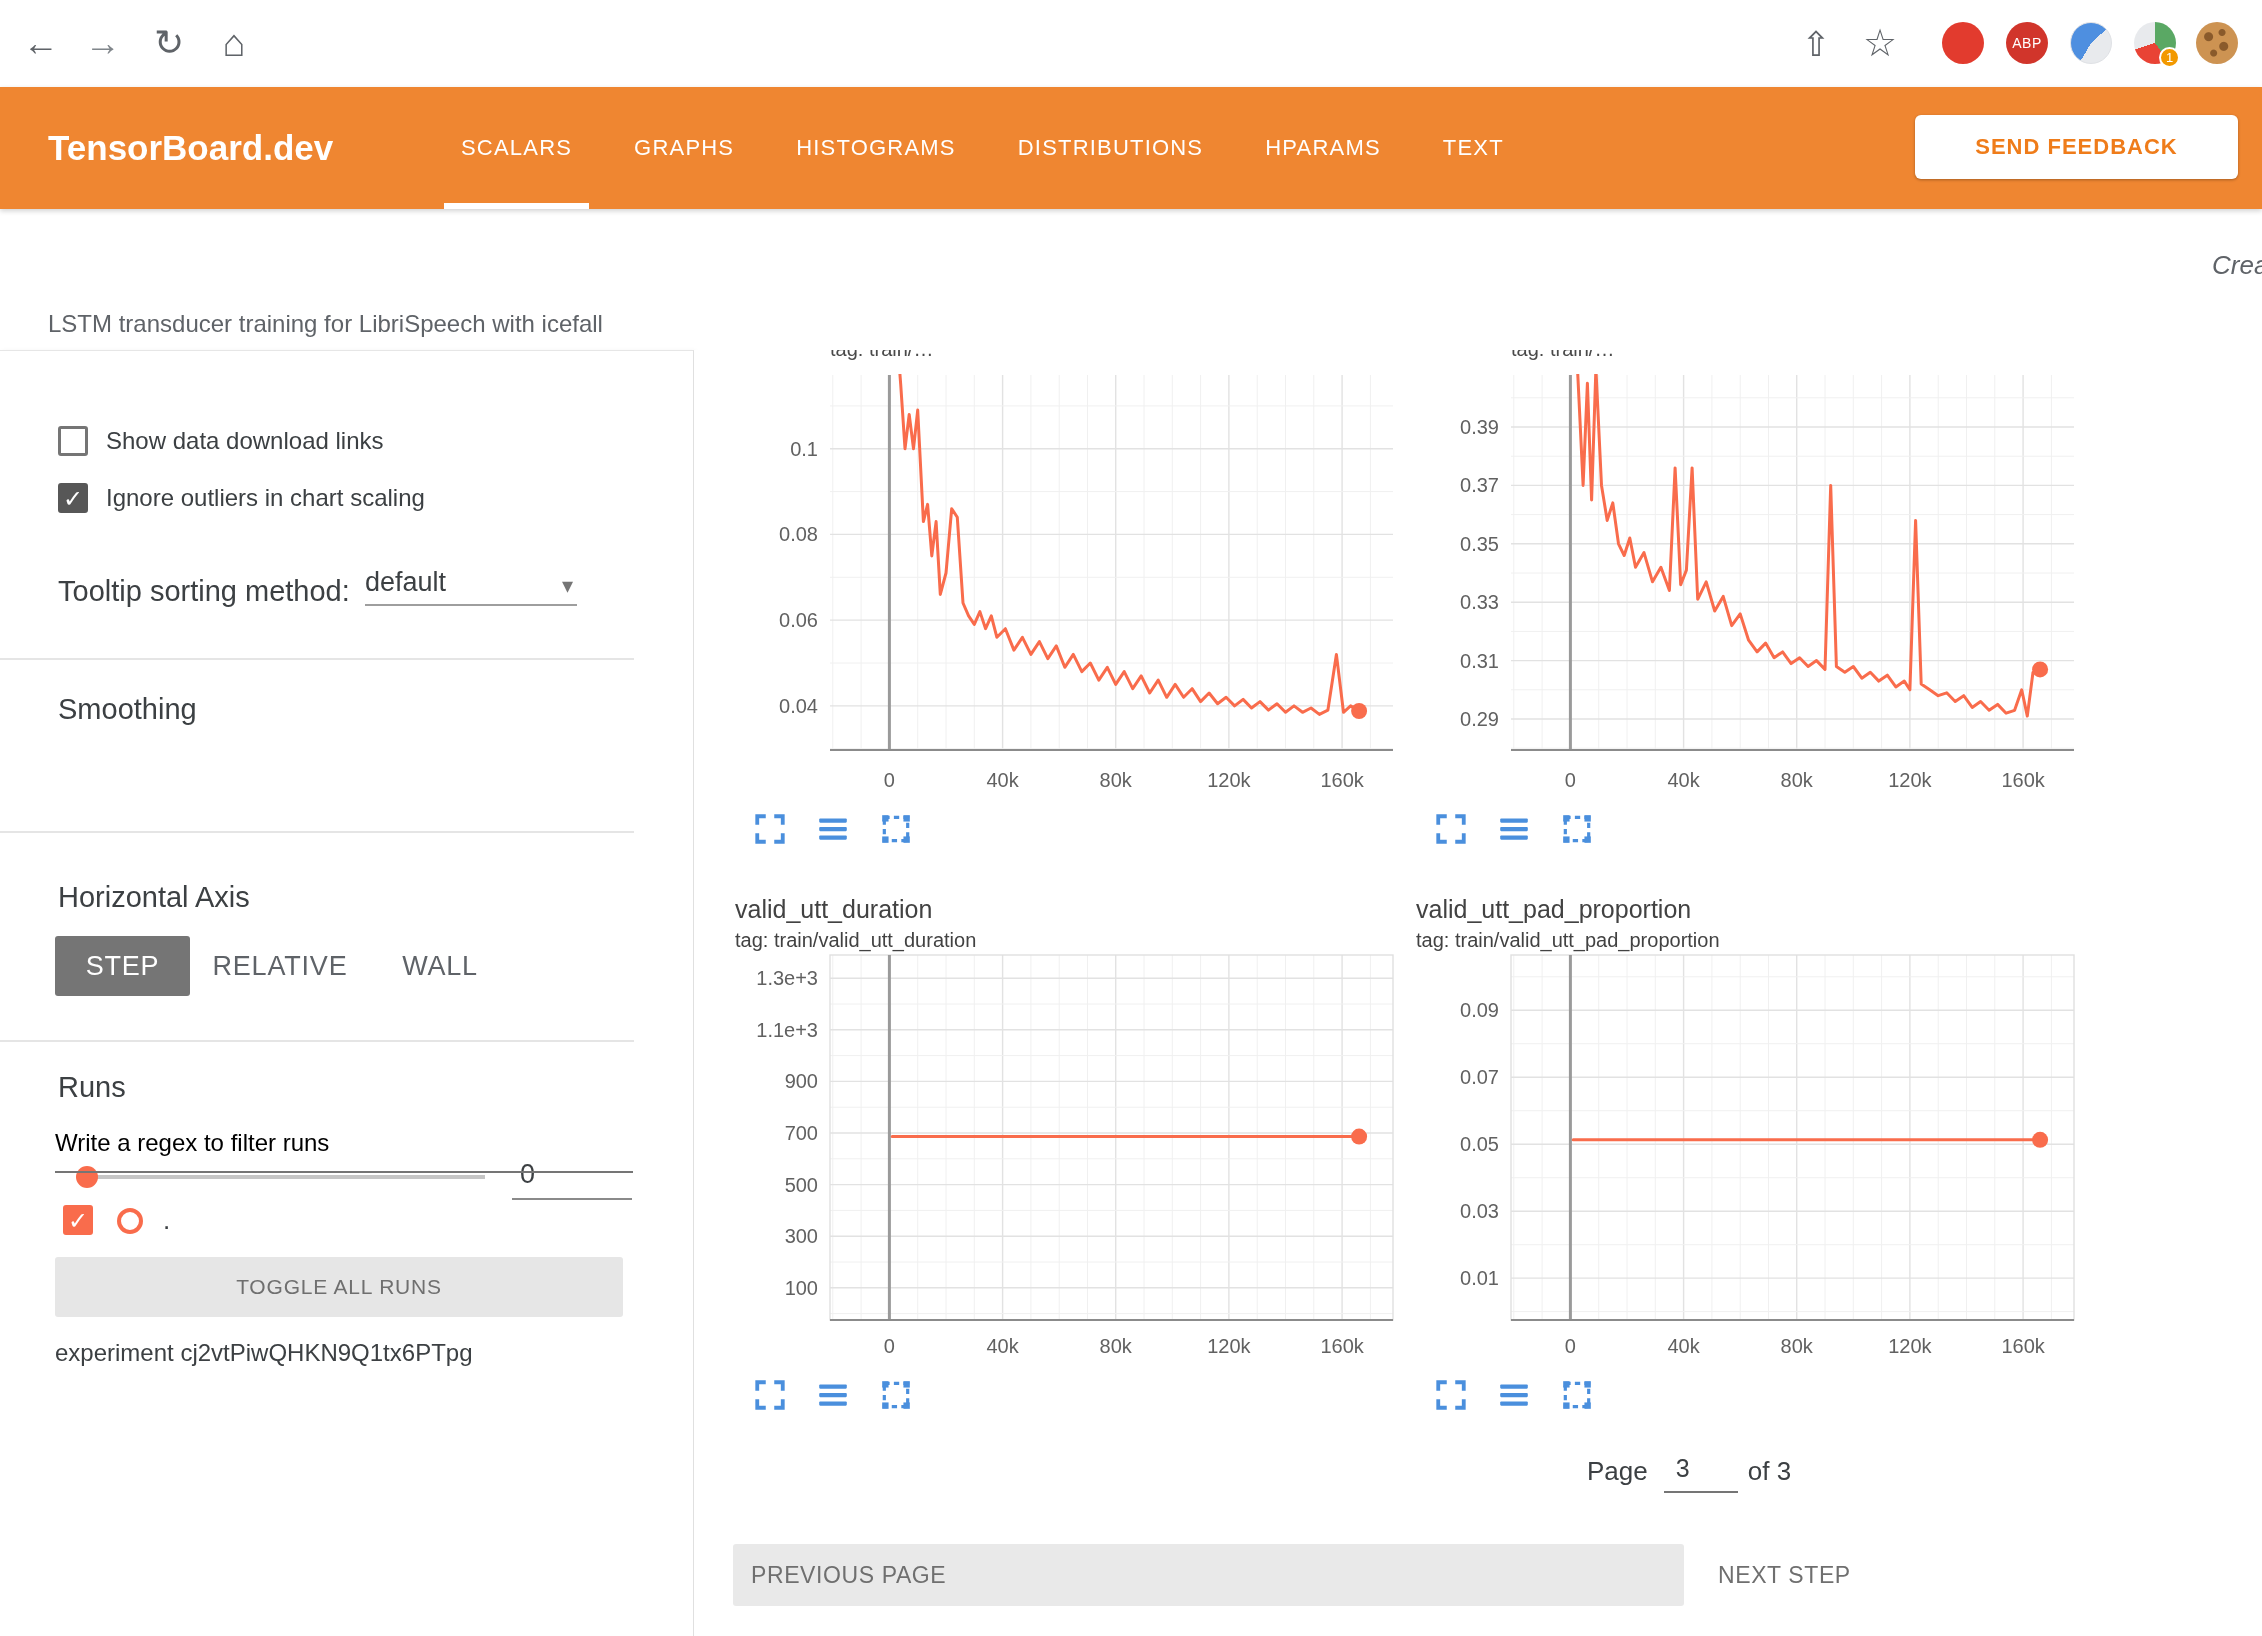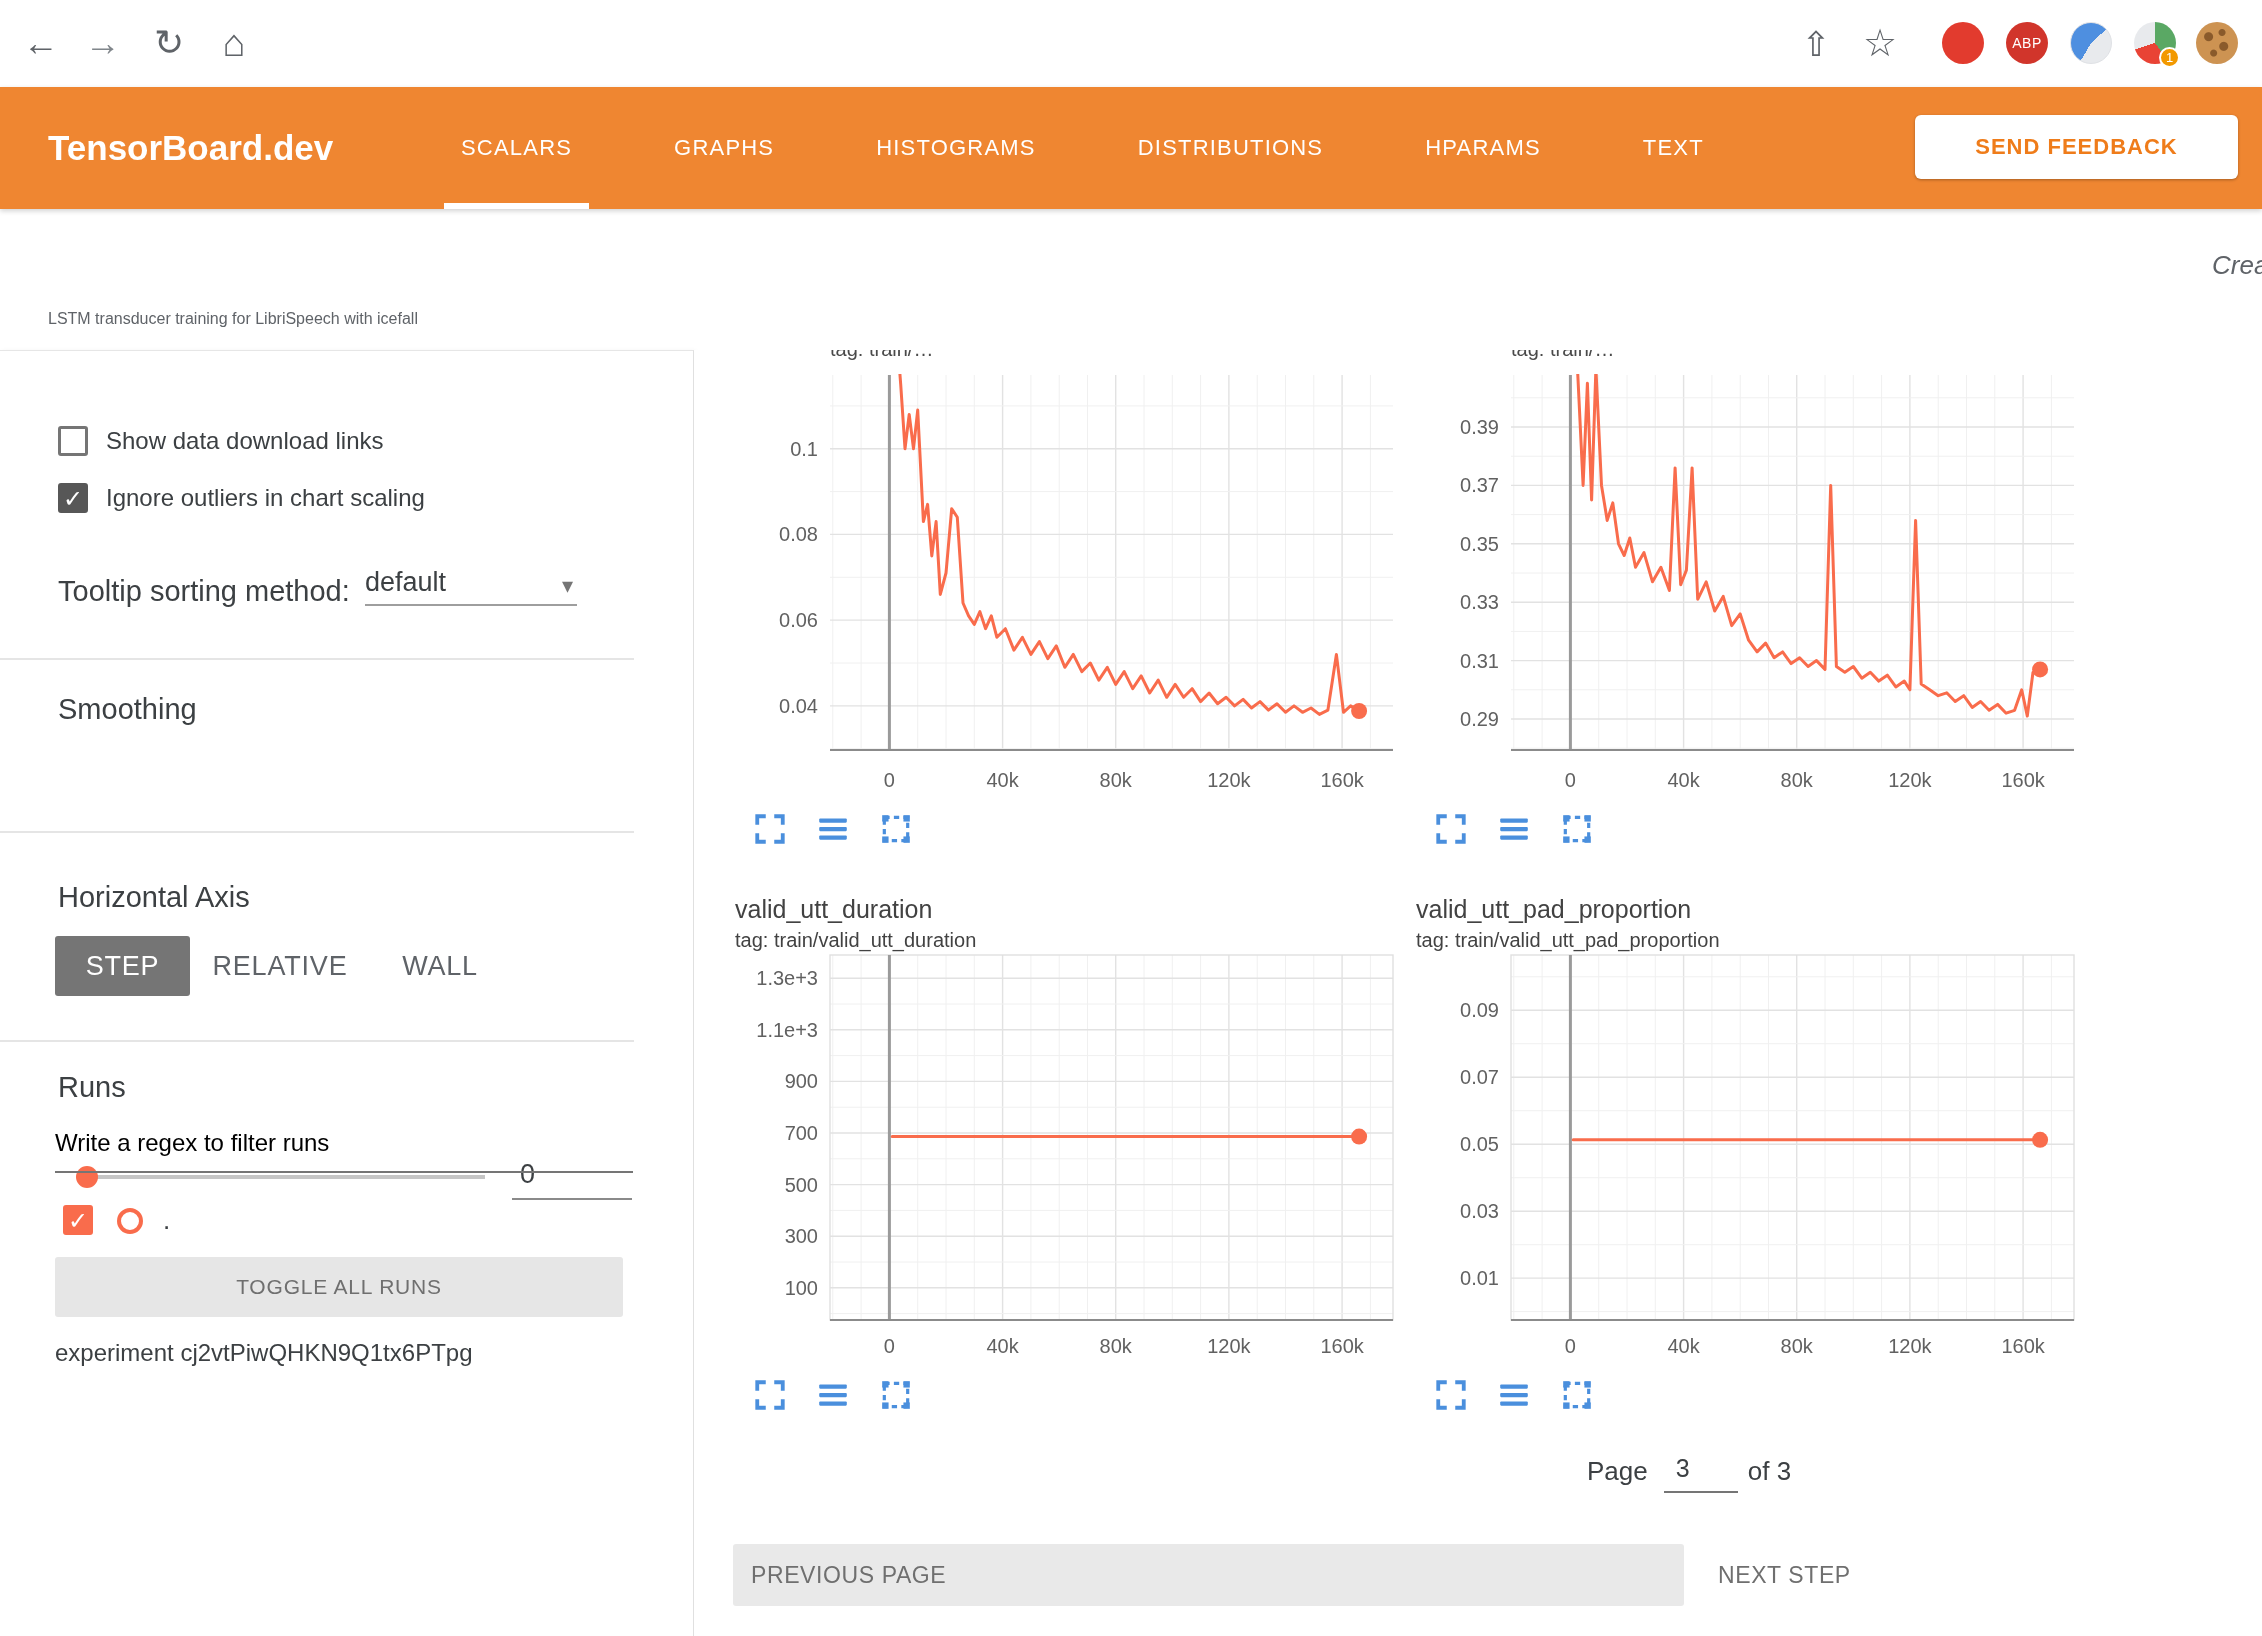--- a/index.html
+++ b/index.html
@@ -26,29 +26,29 @@
   #avatar-badge{position:absolute;right:-4px;bottom:-4px;width:21px;height:21px;border-radius:50%;background:#f29900;border:2px solid #fff;color:#fff;font-size:13px;text-align:center;line-height:17px;}
   #ext-cookie{left:2196px;background:
     radial-gradient(circle at 30% 35%,#8a5a2b 4px,transparent 5px),
     radial-gradient(circle at 66% 58%,#8a5a2b 4px,transparent 5px),
     radial-gradient(circle at 42% 74%,#8a5a2b 3px,transparent 4px),
     radial-gradient(circle at 62% 25%,#8a5a2b 3px,transparent 4px),#cd9352;}
 
   
   #tb-header{position:absolute;top:87px;left:0;width:2262px;height:122px;background:#ef8631;color:#fff;box-shadow:0 2px 5px rgba(0,0,0,.18);}
   #logo{position:absolute;left:48px;top:0;height:122px;line-height:122px;font-size:35px;font-weight:bold;cursor:pointer;}
-  #tabs{position:absolute;left:430px;top:0;height:122px;display:flex;gap:40px;}
+  #tabs{position:absolute;left:430px;top:0;height:122px;display:flex;}
   .tab{position:relative;height:122px;line-height:122px;padding:0 31px;font-size:22px;letter-spacing:1.2px;cursor:pointer;white-space:nowrap;}
   .tab.active::after{content:"";position:absolute;left:14px;right:14px;bottom:0;height:6px;background:#fff;}
   #feedback{position:absolute;right:24px;top:28px;width:323px;height:64px;background:#fff;color:#ef7c1a;border:none;border-radius:6px;
     font-family:"Liberation Sans",sans-serif;font-size:22px;letter-spacing:1px;font-weight:bold;box-shadow:0 1px 3px rgba(0,0,0,.3);cursor:pointer;}
 
   
   #crea{position:absolute;left:2212px;top:250px;font-size:26px;font-style:italic;color:#5f6368;white-space:nowrap;}
-  #subtitle{position:absolute;left:48px;top:310px;font-size:16px;color:#5f6368;}
+  #subtitle{position:absolute;left:48px;top:310px;font-size:24px;color:#5f6368;}
 
   
   #sidebar{position:absolute;left:0;top:350px;width:694px;height:1286px;background:#fff;border-top:1px solid #e6e6e6;border-right:1px solid #e0e0e0;box-shadow:2px 0 4px rgba(0,0,0,.04);}
   .divider{position:absolute;left:0;width:634px;height:2px;background:#e5e5e5;}
   .cbx-row{position:absolute;left:58px;height:32px;cursor:pointer;}
   .cbx{position:absolute;left:0;top:0;width:30px;height:30px;border:3px solid #757575;border-radius:3px;background:#fff;}
   .cbx.checked{background:#575757;border-color:#575757;}
   .cbx.checked i,.cbx.run i{font-style:normal;color:#fff;font-size:24px;line-height:25px;display:block;text-align:center;}
   .cbx.run{background:#f96c4c;border-color:#f96c4c;}
   .cbx-label{position:absolute;left:48px;top:0;font-size:24px;line-height:30px;color:#3c4043;white-space:nowrap;}

